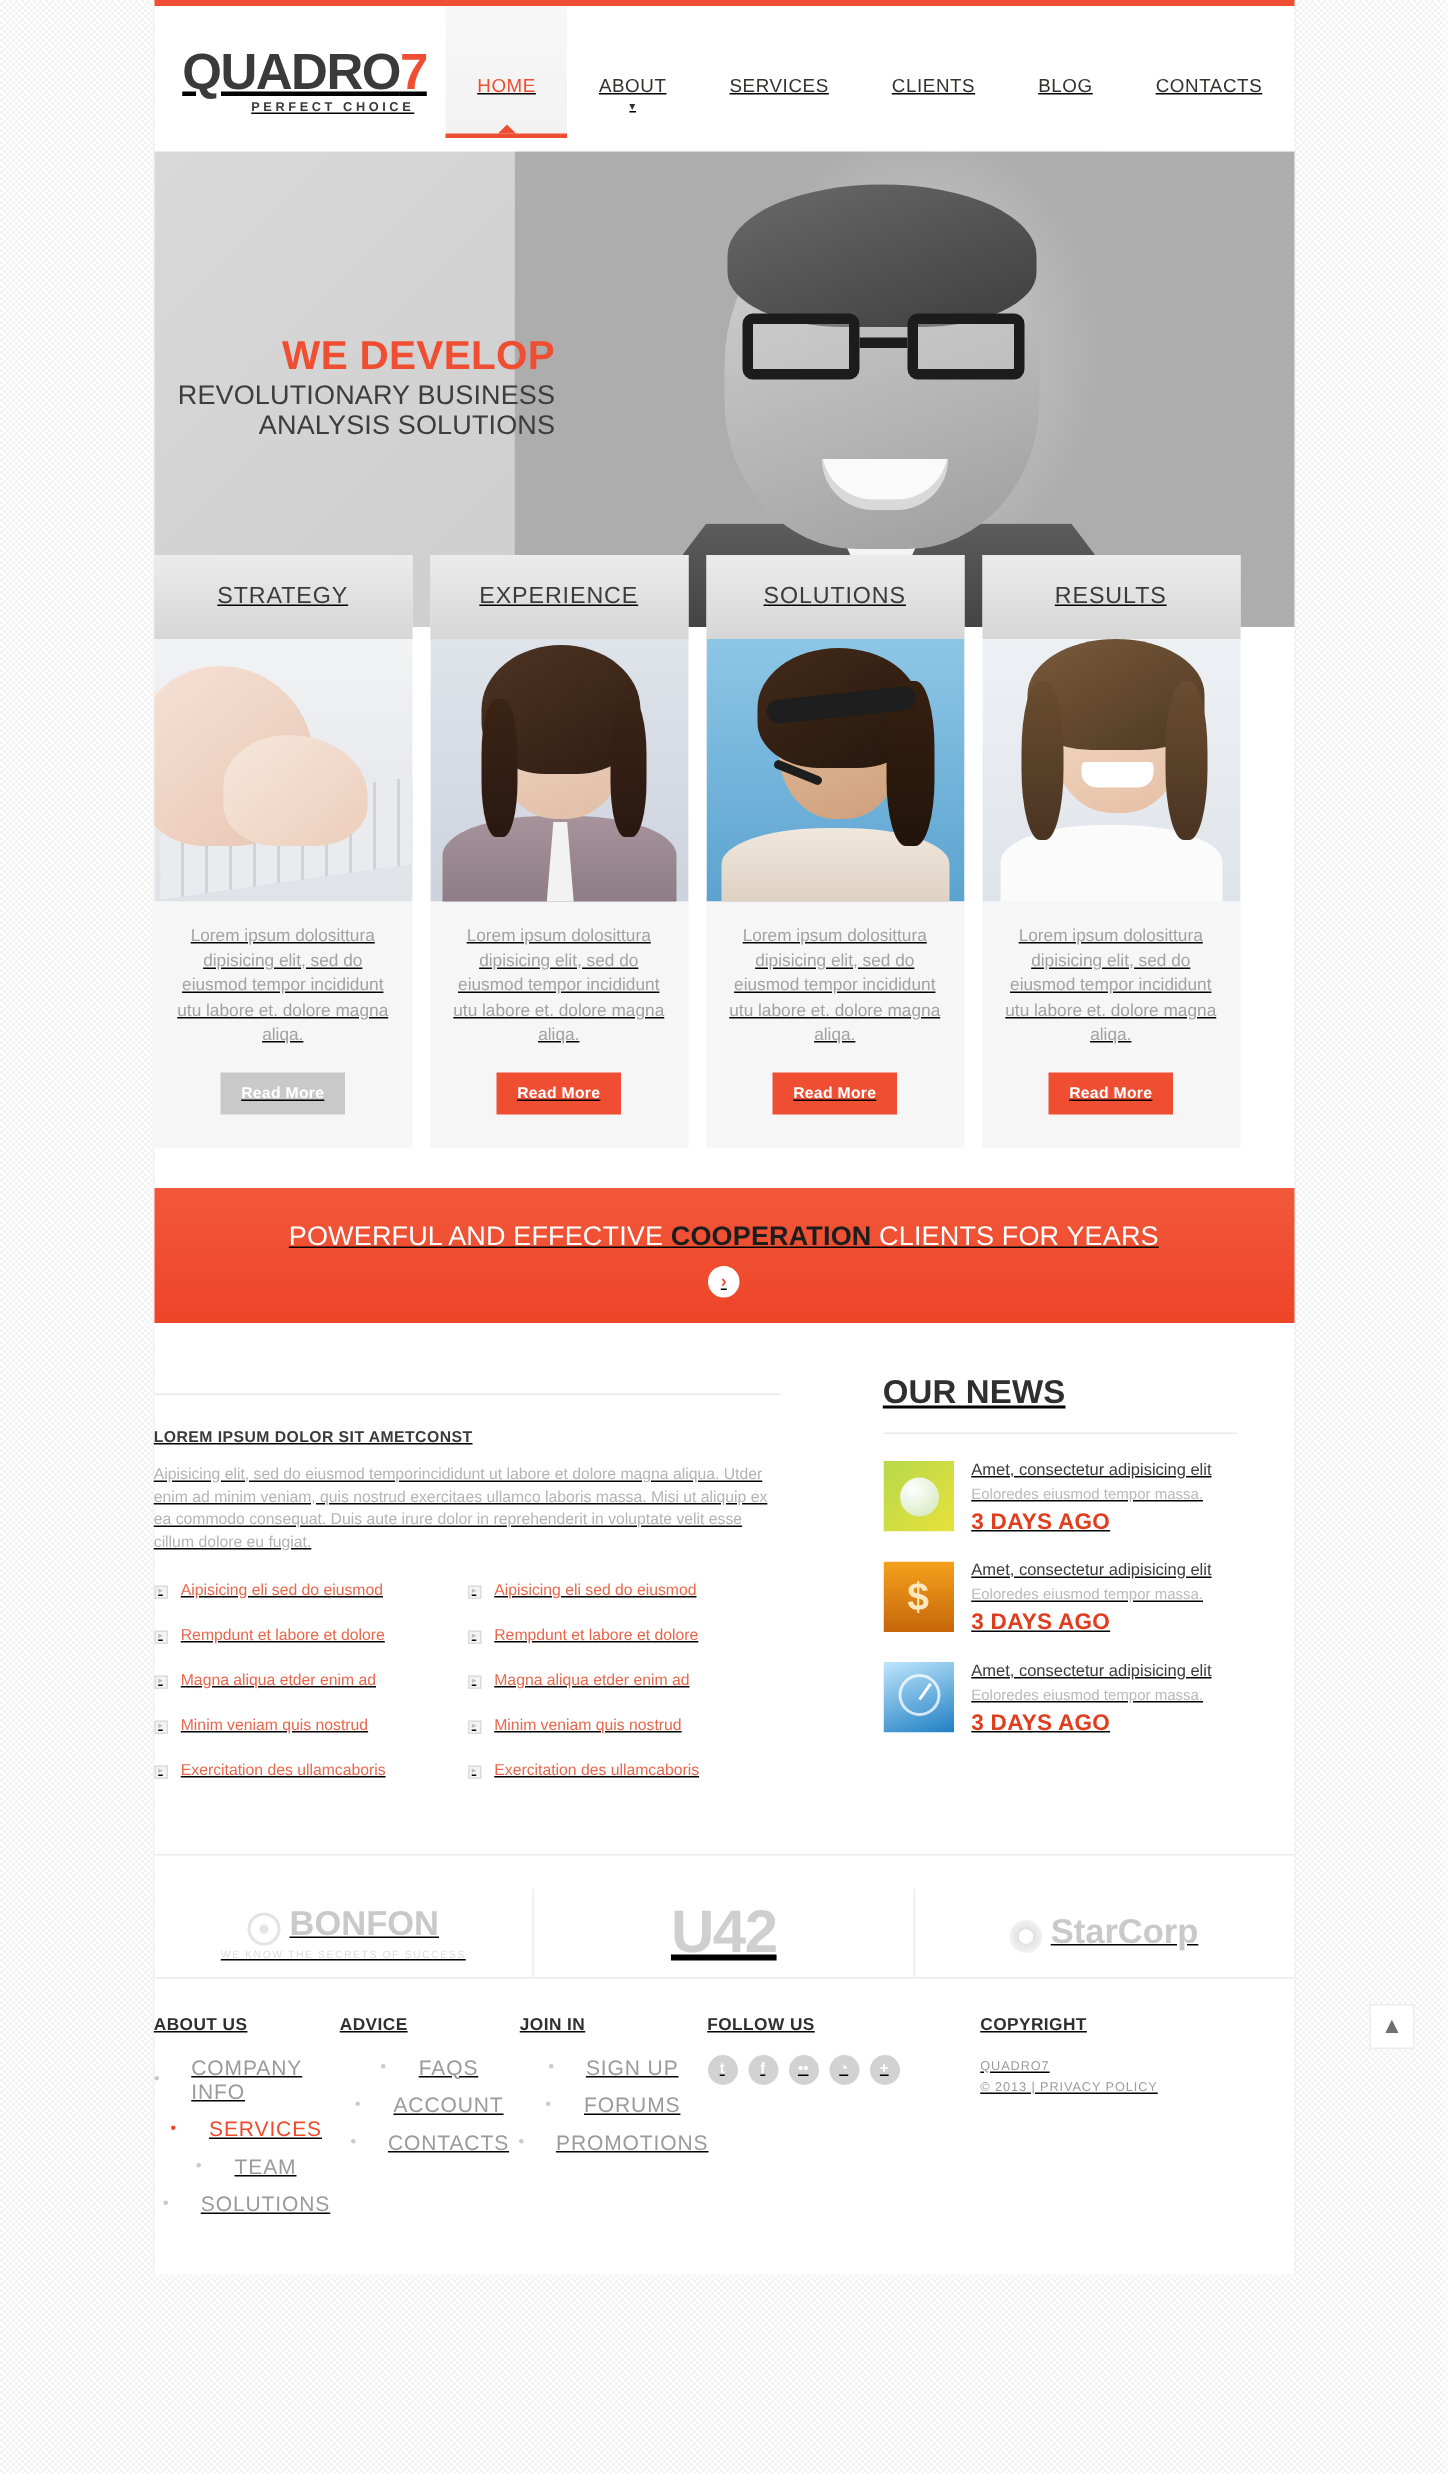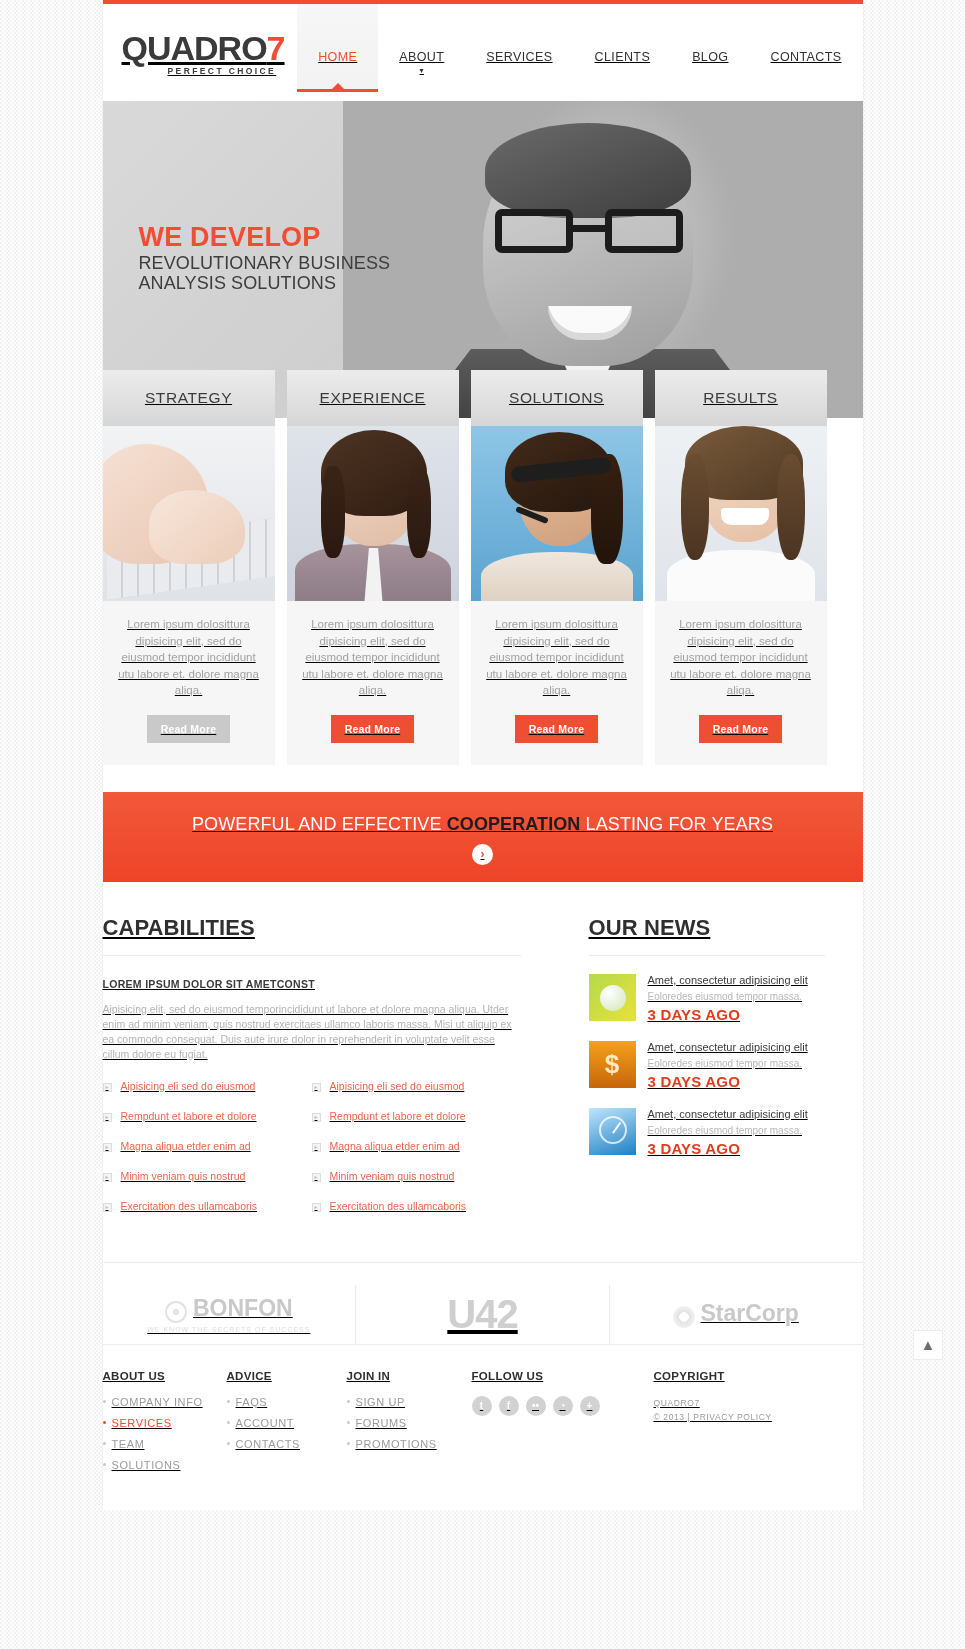--- a/index.html
+++ b/index.html
@@ -34,21 +34,21 @@
   .nav-item.active .nav-underline{position:absolute;left:0;right:0;bottom:0;height:3px;background:#f04e32;}
   .nav-item.active .nav-arrow{position:absolute;left:50%;bottom:3px;margin-left:-6px;
             width:0;height:0;border-left:6px solid transparent;border-right:6px solid transparent;
             border-bottom:6px solid #f04e32;}
   .caret{display:block;font-size:8px;line-height:8px;margin-top:3px;color:#33302f;}
 
   
   .slider{position:relative;height:317px;overflow:hidden;
           background:linear-gradient(135deg,#d9d9d9,#cfcfcf 45%,#e3e3e3);}
   .slider-photo{position:absolute;right:0;top:0;width:520px;height:317px;overflow:hidden;}
-  .slider-caption{position:absolute;left:36px;top:122px;z-index:4;}
+  .slider-caption{position:absolute;left:16px;top:122px;z-index:4;text-align:right;}
   .cap1{font-size:27px;font-weight:bold;color:#f04e32;letter-spacing:.2px;line-height:1.1;}
   .cap2{font-size:18px;color:#3d3d3d;line-height:1.12;letter-spacing:.1px;}
   .dots{position:absolute;left:29px;top:282px;display:flex;gap:8px;z-index:5;}
   .dot{width:9px;height:9px;border-radius:50%;background:#a8a8a8;cursor:pointer;}
   .dot.on{background:#f04e32;}
 
   
   .cards{display:flex;gap:12px;padding:0 0 0 0;margin-top:-48px;position:relative;z-index:6;}
   .card{width:172px;background:#f6f6f6;padding-bottom:22px;position:relative;}
   .card-head{height:56px;display:flex;align-items:center;justify-content:center;
@@ -107,22 +107,22 @@
   .bonfon-ico{display:inline-block;width:22px;height:22px;border:2px solid #e4e4e4;border-radius:50%;
               margin-right:6px;vertical-align:middle;position:relative;}
   .bonfon-ico::after{content:"";position:absolute;left:6px;top:6px;width:6px;height:6px;
               border-radius:50%;background:#e4e4e4;}
 
   
   .footer{display:flex;border-top:1px solid #ececec;margin-top:0;padding:25px 0 30px 0;}
   .fcol{font-size:11px;}
   .fcol h4{font-size:11.5px;font-weight:bold;color:#2f2f2f;letter-spacing:.3px;margin-bottom:14px;}
   .fcol ul{list-style:none;}
-  .fcol li{font-size:11px;color:#9b9b9b;letter-spacing:.6px;margin-bottom:9px;
-           display:flex;align-items:center;gap:6px;cursor:pointer;}
+  .fcol li{font-size:14px;color:#9b9b9b;letter-spacing:.6px;margin-bottom:9px;
+           display:flex;align-items:center;gap:22px;cursor:pointer;justify-content:center;}
   .fcol li .fdot{width:3px;height:3px;border-radius:50%;background:#c9c9c9;flex:0 0 auto;}
   .fcol li.act{color:#ef4b2c;}
   .fcol li.act .fdot{background:#ef4b2c;}
   .c1{width:124px;}.c2{width:120px;}.c3{width:125px;}.c4{width:182px;}.c5{width:auto;}
   .socials{display:flex;gap:7px;}
   .soc{width:20px;height:20px;border-radius:50%;background:#d2d2d2;color:#fff;
        font-size:10px;line-height:20px;text-align:center;cursor:pointer;font-weight:bold;}
   .copy{font-size:8.5px;color:#9b9b9b;letter-spacing:.6px;line-height:14px;}
 
   .totop{position:absolute;right:22px;bottom:150px;width:30px;height:30px;
@@ -344,28 +344,27 @@
               <div class="w3-hs1"></div>
               <div class="w3-hs2"></div>
         </div>
       </div>
       <div class="card-text">Lorem ipsum dolosittura dipisicing elit, sed do eiusmod tempor incididunt utu labore et. dolore magna aliqa.</div>
       <button class="btn">Read More</button>
     </div>
   </div>
 
   <div class="promo">
-    <h2><span>POWERFUL AND EFFECTIVE </span><b>COOPERATION</b><span> LASTING FOR YEARS</span></h2>
+    <h2><span>POWERFUL AND EFFECTIVE </span><b>COOPERATION</b><span> CLIENTS FOR YEARS</span></h2>
     <div class="promo-arrow">›</div>
   </div>
 
   <div class="content">
 
     <div class="col-left">
-      <div class="sec-title">CAPABILITIES</div>
       <div class="sec-rule"></div>
       <div class="sub-title">LOREM IPSUM DOLOR SIT AMETCONST</div>
       <div class="para">Aipisicing elit, sed do eiusmod temporincididunt ut labore et dolore magna aliqua. Utder enim ad minim veniam, quis nostrud exercitaes ullamco laboris massa. Misi ut aliquip ex ea commodo consequat. Duis aute irure dolor in reprehenderit in voluptate velit esse cillum dolore eu fugiat.</div>
       <div class="lists">
         <ul>
           <li>
                 <span class="bullet">▸</span>
                 <span>Aipisicing eli sed do eiusmod</span>
               </li>
           <li>

